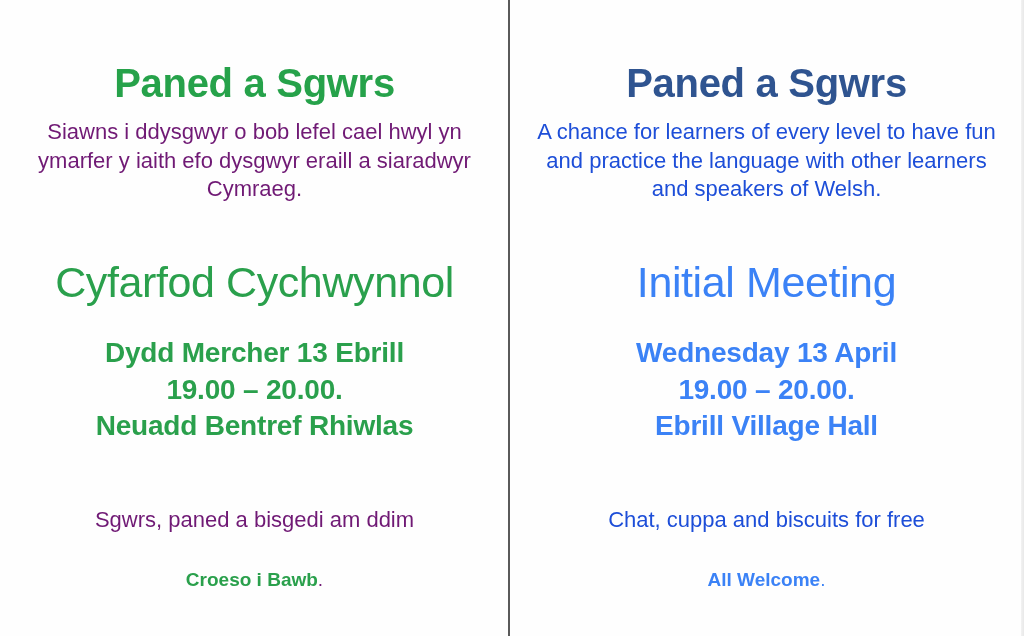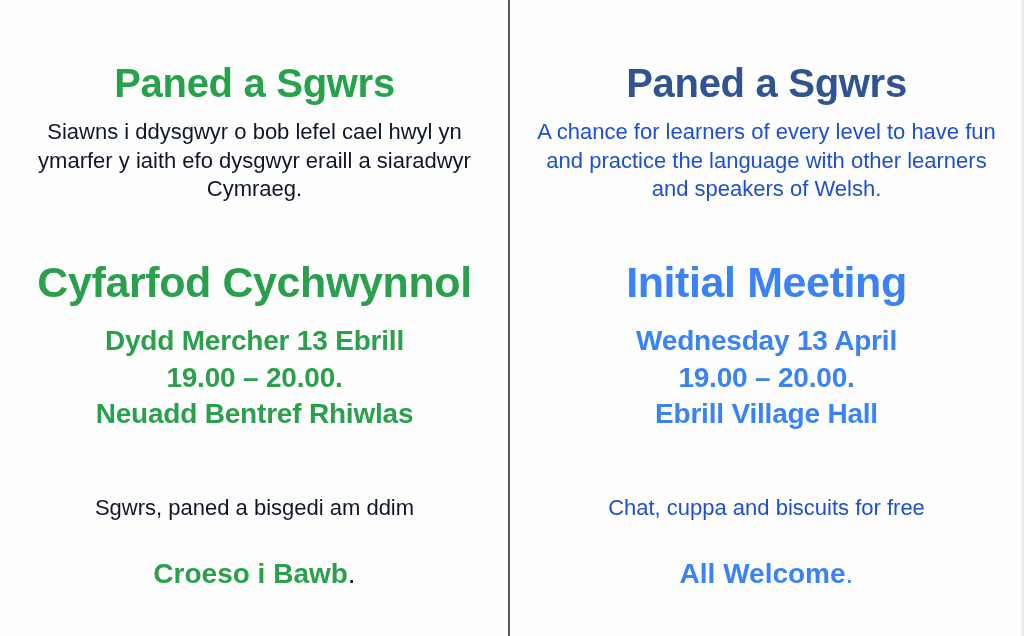--- a/index.html
+++ b/index.html
@@ -76,57 +76,57 @@
   }
 
   .intro {
     font-size: 22px;
     line-height: 1.30;
     margin: 0;
     font-weight: normal;
   }
 
   .meeting-title {
-    font-weight: bold;
+    font-weight: normal;
     font-size: 43px;
     line-height: 1.06;
     letter-spacing: -0.4px;
-    margin: 4px;
+    margin: 16px;
   }
 
   .meeting-line {
     font-weight: bold;
     font-size: 28px;
     line-height: 1.30;
     margin: 0;
     letter-spacing: -0.2px;
   }
 
   .note {
     font-size: 22px;
     font-weight: normal;
     margin: 0;
     line-height: 1.2;
   }
 
   .welcome {
-    font-size: 28px;
+    font-size: 19px;
     font-weight: bold;
     margin: 16px;
     line-height: 1.2;
     text-align: right;
   }
   .welcome .period {
     font-weight: normal;
   }
 
   
 
   .c-green-strong { color: #26a24a; }
-  .c-green-soft   { color: #0f172a; }
+  .c-green-soft   { color: #701a75; }
   .c-green-mid    { color: #2aa04c; }
 
   .c-blue-strong  { color: #2f5490; }
   .c-blue-soft    { color: #1d4ed8; }
   .c-blue-mid     { color: #3b82f6; }
 
   
 
   .sp-title      { margin-top: 62px; }
   .sp-intro      { margin-top: 14px; }

